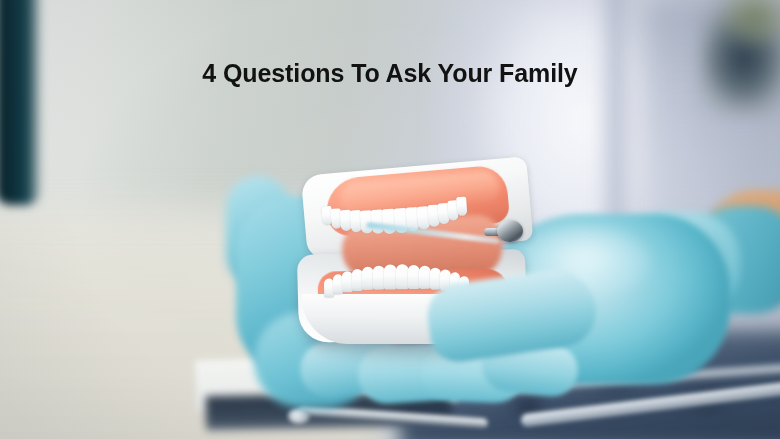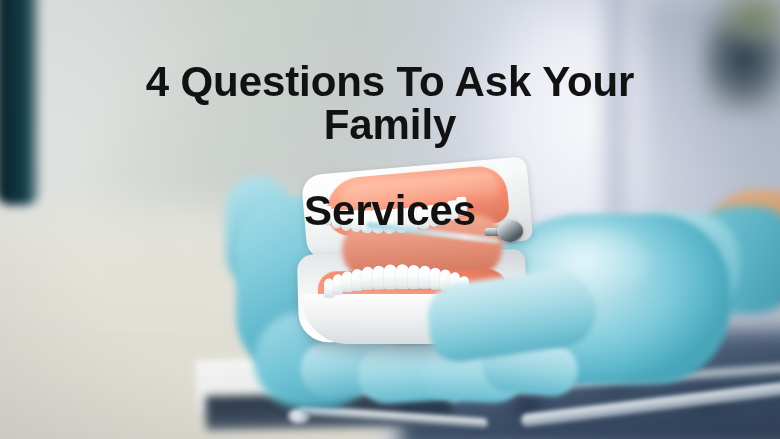--- a/index.html
+++ b/index.html
@@ -613,23 +613,23 @@
   .title-wrap {
     position: absolute;
     left: 0;
     top: 44px;
     width: 780px;
     text-align: center;
     padding: 0 60px;
     box-sizing: border-box;
   }
   .title {
-    margin: 16px;
+    margin: 8px;
     font-family: "Liberation Sans", sans-serif;
-    font-size: 42px;
+    font-size: 25px;
     line-height: 43px;
     font-weight: 700;
     letter-spacing: -0.1px;
     color: #121212;
     text-rendering: optimizeLegibility;
   }
 </style>
 </head>
 <body>
 
@@ -725,17 +725,16 @@
 
     <div class="glove-thumb-r" style="left:132px; top:110px; position:absolute;"></div>
   </div>
 
   <div class="photo-soft"></div>
 
   <div class="title-wrap">
     <h1 class="title">
       <span>4 Questions To Ask Your Family</span><br>
       <br>
-      <span>Services</span>
     </h1>
   </div>
 
 </div>
 
 </body></html>

